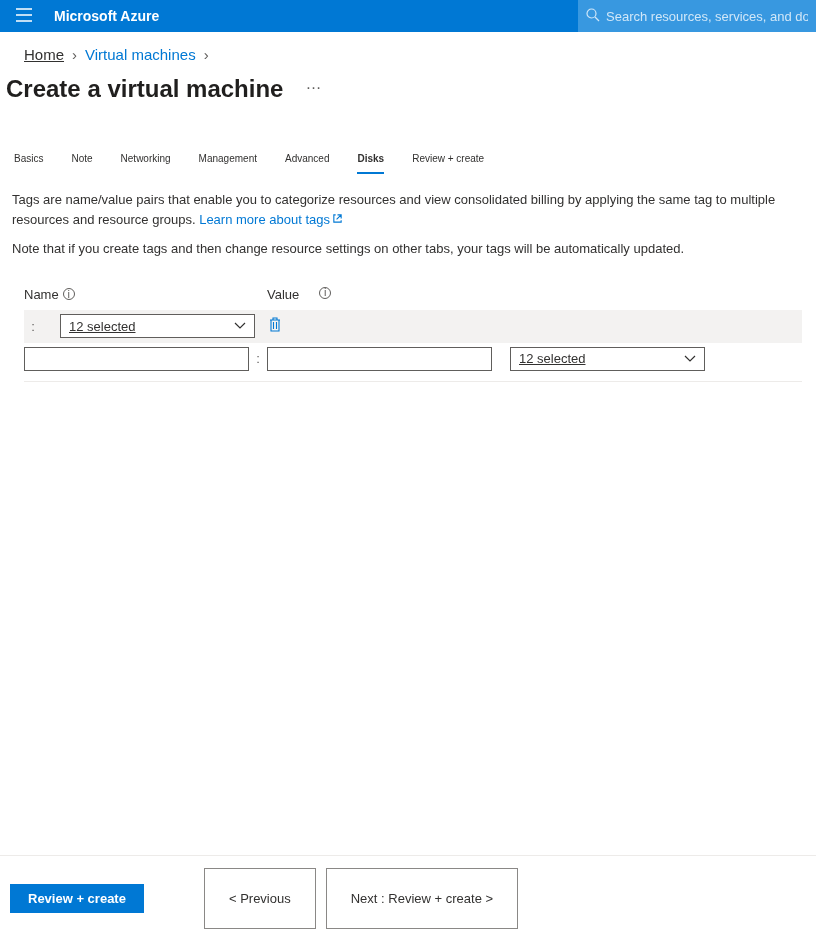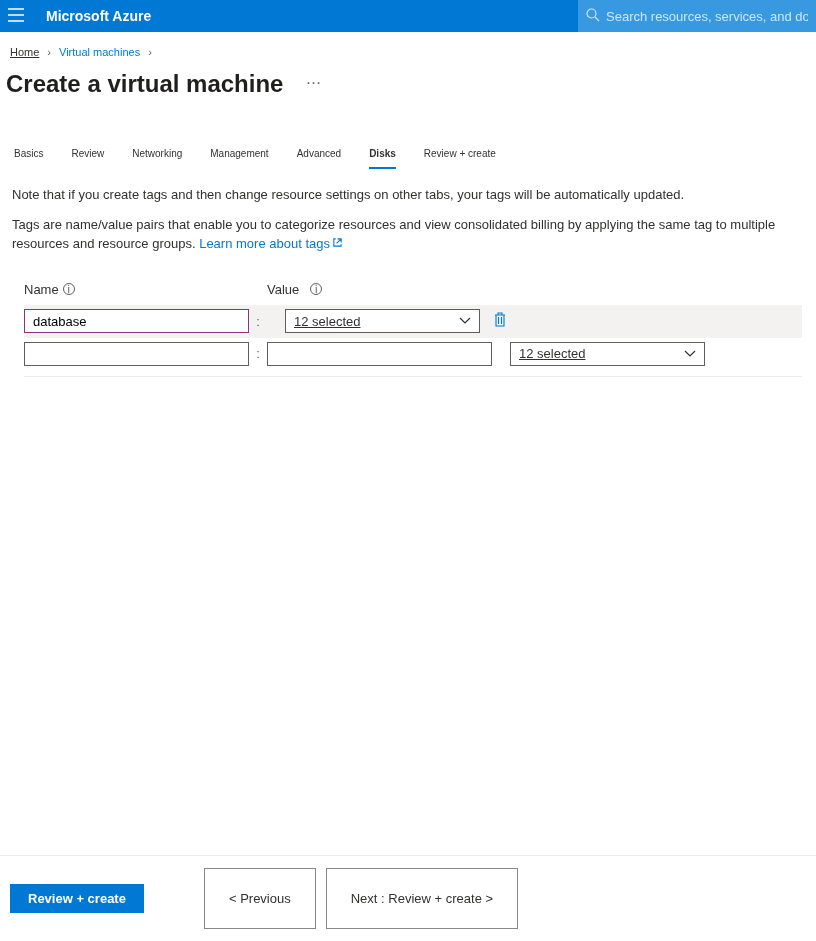--- a/index.html
+++ b/index.html
@@ -18,21 +18,21 @@
       overflow: hidden;
       background: #ffffff;
     }
     
     
     .top-bar {
       background: #0078d4;
       height: 32px;
       display: flex;
       align-items: center;
-      padding-left: 4px;
+      padding-left: 12px;
     }
     
     .hamburger-icon {
       color: white;
       cursor: pointer;
       padding: 4px;
       margin-right: 15px;
     }
     
     .brand-name {
@@ -65,24 +65,24 @@
       font-size: 13px;
       width: 100%;
     }
     
     .search-input::placeholder {
       color: #d0e7f8;
     }
     
     
     .breadcrumb {
-      padding: 14px 10px 8px 10px;
-      display: flex;
-      align-items: center;
-      font-size: 11px;
+      padding: 14px 10px 8px 24px;
+      display: flex;
+      align-items: center;
+      font-size: 15px;
     }
     
     .breadcrumb-link {
       color: #0078d4;
       text-decoration: none;
       cursor: pointer;
     }
     
     .breadcrumb-link.home {
       color: #323130;
@@ -170,22 +170,21 @@
     .col-name {
       width: 243px;
       display: flex;
       align-items: center;
       gap: 4px;
     }
     
     .col-value {
       width: 243px;
       display: flex;
-      align-items: center;
-      gap: 11px;
+      gap: 20px;
     }
     
     .col-resource {
       flex: 1;
     }
     
     .info-icon {
       font-size: 11px;
       color: #605e5c;
       border: 1px solid #605e5c;
@@ -333,51 +332,50 @@
   <span class="breadcrumb-separator">›</span>
 </div>
 
 <div class="page-title-row">
   <h1 class="page-title">Create a virtual machine</h1>
   <span class="page-title-more">…</span>
 </div>
 
 <div class="tabs">
   <div class="tab">Basics</div>
-  <div class="tab">Review</div>
+  <div class="tab">Note</div>
   <div class="tab">Networking</div>
   <div class="tab">Management</div>
   <div class="tab">Advanced</div>
   <div class="tab active">Disks</div>
   <div class="tab">Review + create</div>
 </div>
 
 <div class="description">
-  <p>Note that if you create tags and then change resource settings on other tabs, your tags will be automatically updated.</p>
   <p>
     <span>Tags are name/value pairs that enable you to categorize resources and view consolidated billing by applying the same tag to multiple resources and resource groups. </span><a class="inline-link"><span>Learn more about tags</span><span class="external-icon"><svg width="11" height="11" viewBox="0 0 12 12">
             <path d="M4 2 H2 V10 H10 V8 M6 2 H10 V6 M10 2 L5 7" stroke="#0078d4" stroke-width="1.2" fill="none"></path>
           </svg></span></a>
   </p>
+  <p>Note that if you create tags and then change resource settings on other tabs, your tags will be automatically updated.</p>
 </div>
 
 <div class="table-headers">
   <div class="col-name">
     <span>Name</span>
     <span class="info-icon">i</span>
   </div>
   <div class="col-value">
     <span>Value</span>
     <span class="info-icon">i</span>
   </div>
 </div>
 
 <div class="tag-rows">
   <div class="tag-row highlighted">
-    <input class="tag-input filled" type="text" value="database" style="">
     <span class="colon-separator">:</span>
     <div class="resource-select">
       <span>12 selected</span>
       <span class="chevron-down">
         <svg width="12" height="8" viewBox="0 0 12 8">
             <path d="M1 1 L6 6 L11 1" stroke="#323130" stroke-width="1.2" fill="none"></path>
           </svg>
       </span>
     </div>
     <span class="delete-icon">

